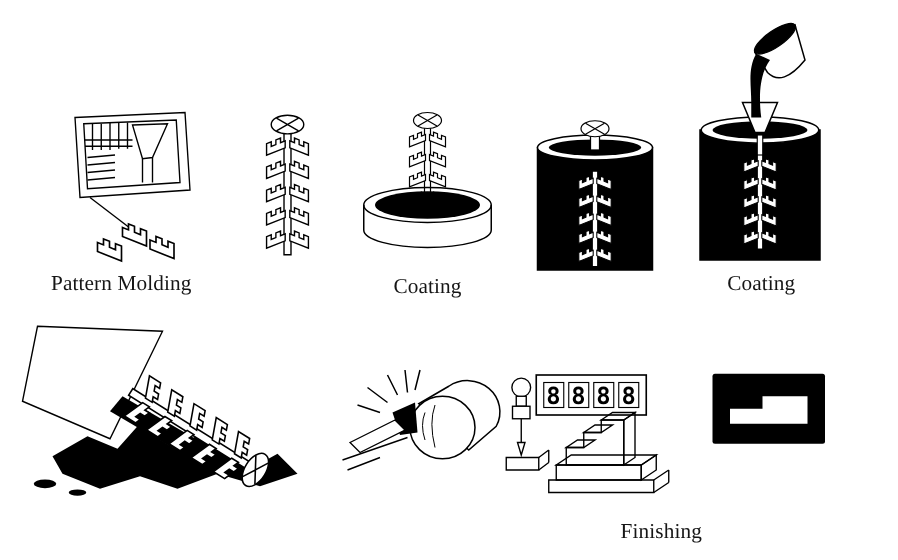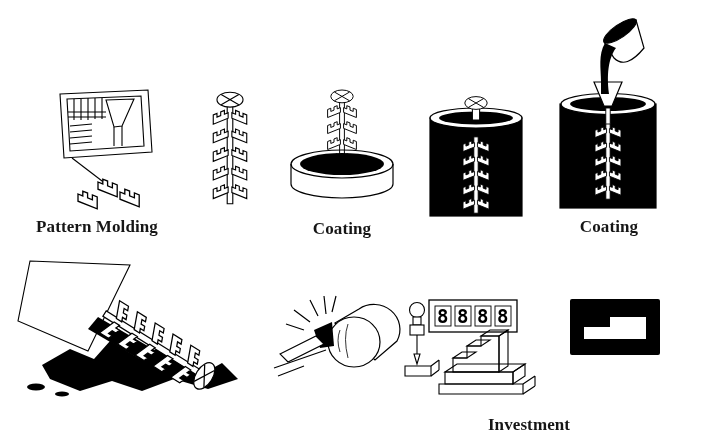--- a/index.html
+++ b/index.html
@@ -1,19 +1,19 @@
 <!DOCTYPE html>
 <html><head>
 <meta charset="utf-8">
 <style>
   html,body{margin:0;padding:0}
   body{width:718px;height:448px;background:#ffffff;font-family:"Liberation Serif",serif;position:relative;overflow:hidden}
   .step{position:absolute;display:flex;flex-direction:column;align-items:center}
   .step > svg{display:block;flex:0 0 auto}
-  .label{margin-top:2px;text-align:left;font-size:17px;line-height:21px;font-weight:700;color:#161616;letter-spacing:.1px;white-space:nowrap}
+  .label{margin-top:2px;text-align:left;font-size:17px;line-height:21px;font-weight:400;color:#161616;letter-spacing:.1px;white-space:nowrap}
   .label span{display:block}
   .label-shift{padding-left:88px}
   svg{overflow:visible}
 </style>
 </head>
 <body>
 
 <svg width="0" height="0" style="position:absolute" aria-hidden="true">
   <defs>
     <path id="partR" d="M0,0 l4,1.6 l0,-4 l4,1.6 l0,4 l4,1.6 l0,-4 l4,1.6 l0,10 l-16,-6.4 Z"></path>
@@ -175,21 +175,21 @@
     </g>
     <g fill="none" stroke="#000" stroke-width="1.1">
       <path d="M58,76 L58,62 L72,62 L72,50 L86,50 L86,40 L104,40 L104,76 Z"></path>
       <polygon points="86,40 104,40 113,34 95,34"></polygon>
       <polygon points="104,40 113,34 113,70 104,76"></polygon>
       <polygon points="72,50 86,50 95,44 81,44"></polygon>
       <polygon points="58,62 72,62 81,56 67,56"></polygon>
     </g>
   </svg>
   <div class="label label-shift">
-    <span>Investment</span>
+    <span>Finishing</span>
     <span></span>
   </div>
 </div>
 
 <div class="step" style="left:570px;top:299px;width:90px">
   <svg width="90" height="56" viewBox="0 0 90 56">
     <rect x="0" y="0" width="90" height="56" rx="2" fill="#000"></rect>
     <path d="M14,40 L14,28 L40,28 L40,18 L76,18 L76,40 Z" fill="#fff"></path>
   </svg>
 </div>

